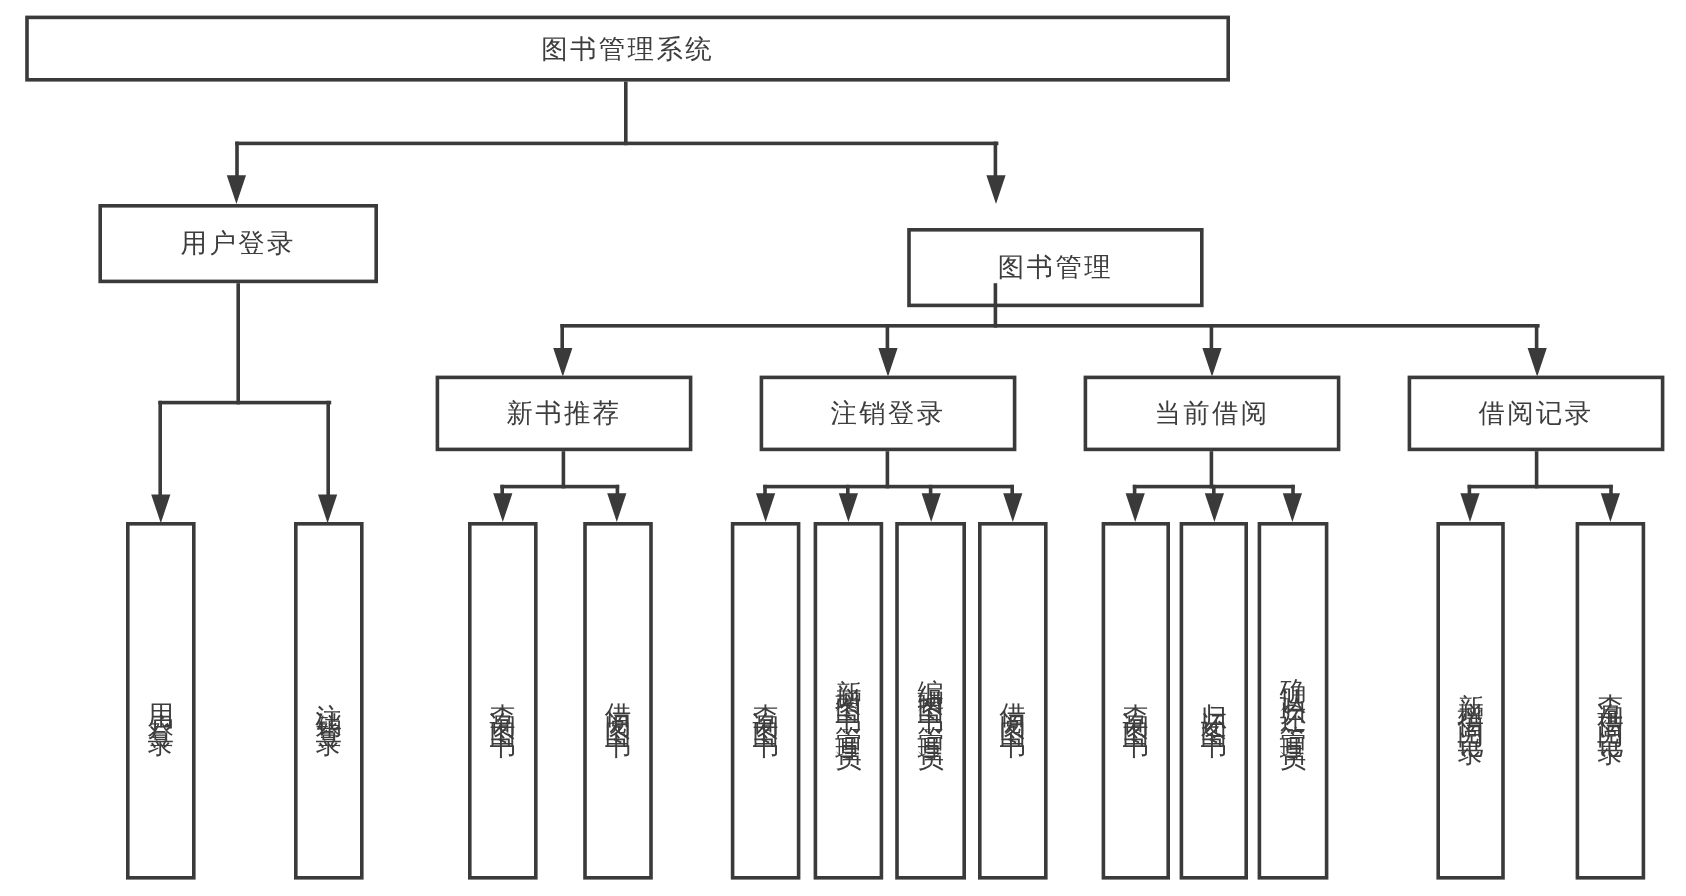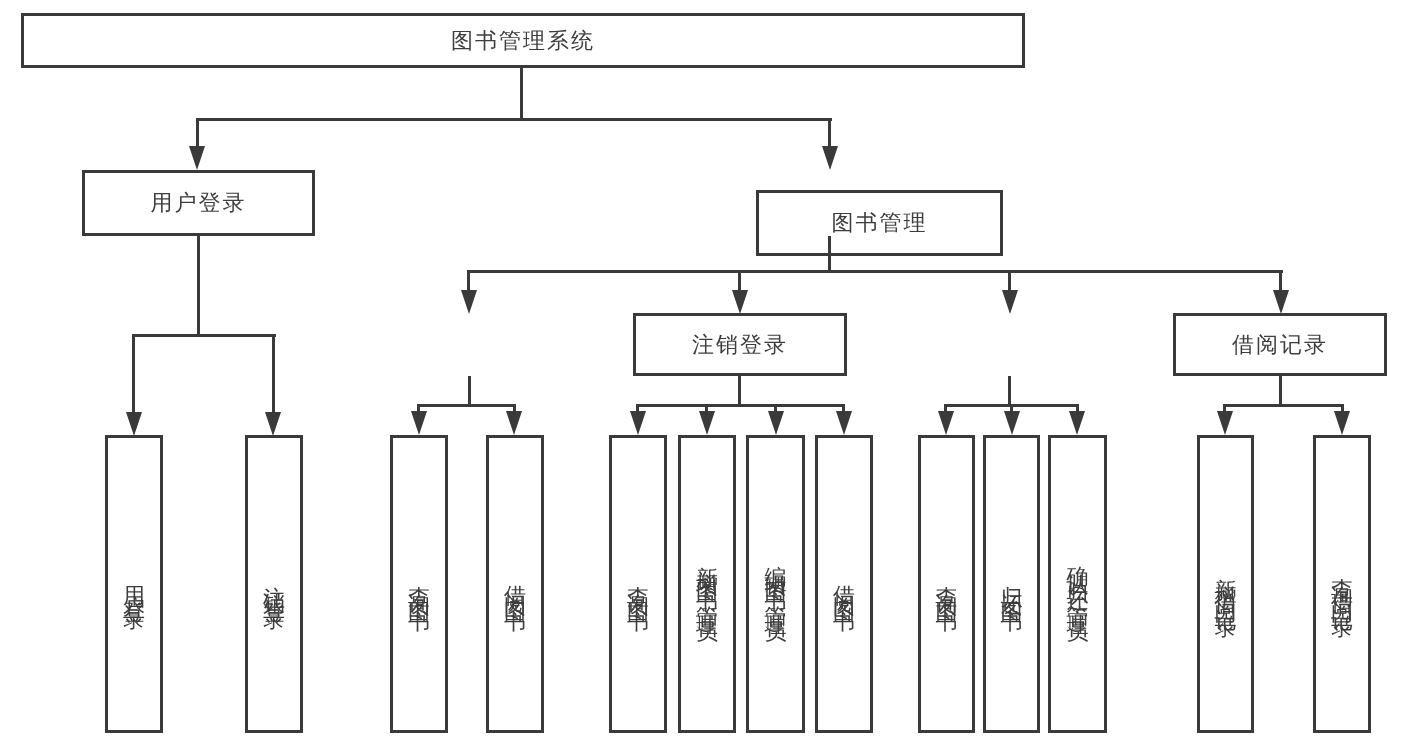--- a/index.html
+++ b/index.html
@@ -70,22 +70,28 @@
   <div class="h" style="left:467px;top:270px;width:816px;"></div>
   <div class="v" style="left:467px;top:270px;height:24px;"></div>
   <div class="arrow" style="left:461px;top:290px;"></div>
   <div class="v" style="left:738px;top:270px;height:24px;"></div>
   <div class="arrow" style="left:732px;top:290px;"></div>
   <div class="v" style="left:1008px;top:270px;height:24px;"></div>
   <div class="arrow" style="left:1002px;top:290px;"></div>
   <div class="v" style="left:1279px;top:270px;height:24px;"></div>
   <div class="arrow" style="left:1273px;top:290px;"></div>
 
+  <div class="box" style="left:363px;top:313px;width:214px;height:63px;">
+    <span class="hlabel">新书推荐</span>
+  </div>
   <div class="box" style="left:633px;top:313px;width:214px;height:63px;">
     <span class="hlabel">注销登录</span>
+  </div>
+  <div class="box" style="left:903px;top:313px;width:214px;height:63px;">
+    <span class="hlabel">当前借阅</span>
   </div>
   <div class="box" style="left:1173px;top:313px;width:214px;height:63px;">
     <span class="hlabel">借阅记录</span>
   </div>
 
   <div class="v" style="left:468px;top:376px;height:31px;"></div>
   <div class="h" style="left:417px;top:404px;width:99px;"></div>
   <div class="v" style="left:417px;top:404px;height:10px;"></div>
   <div class="arrow" style="left:411px;top:411px;"></div>
   <div class="v" style="left:513px;top:404px;height:10px;"></div>

